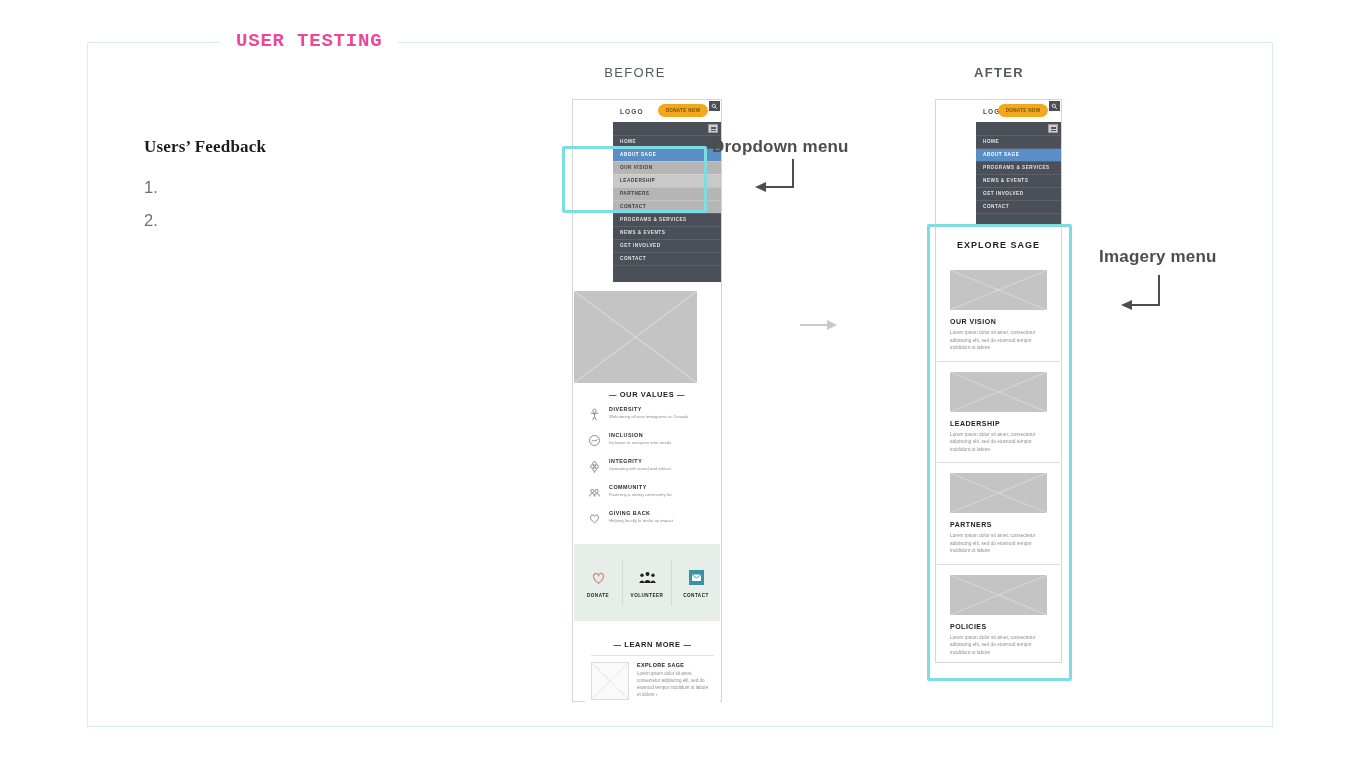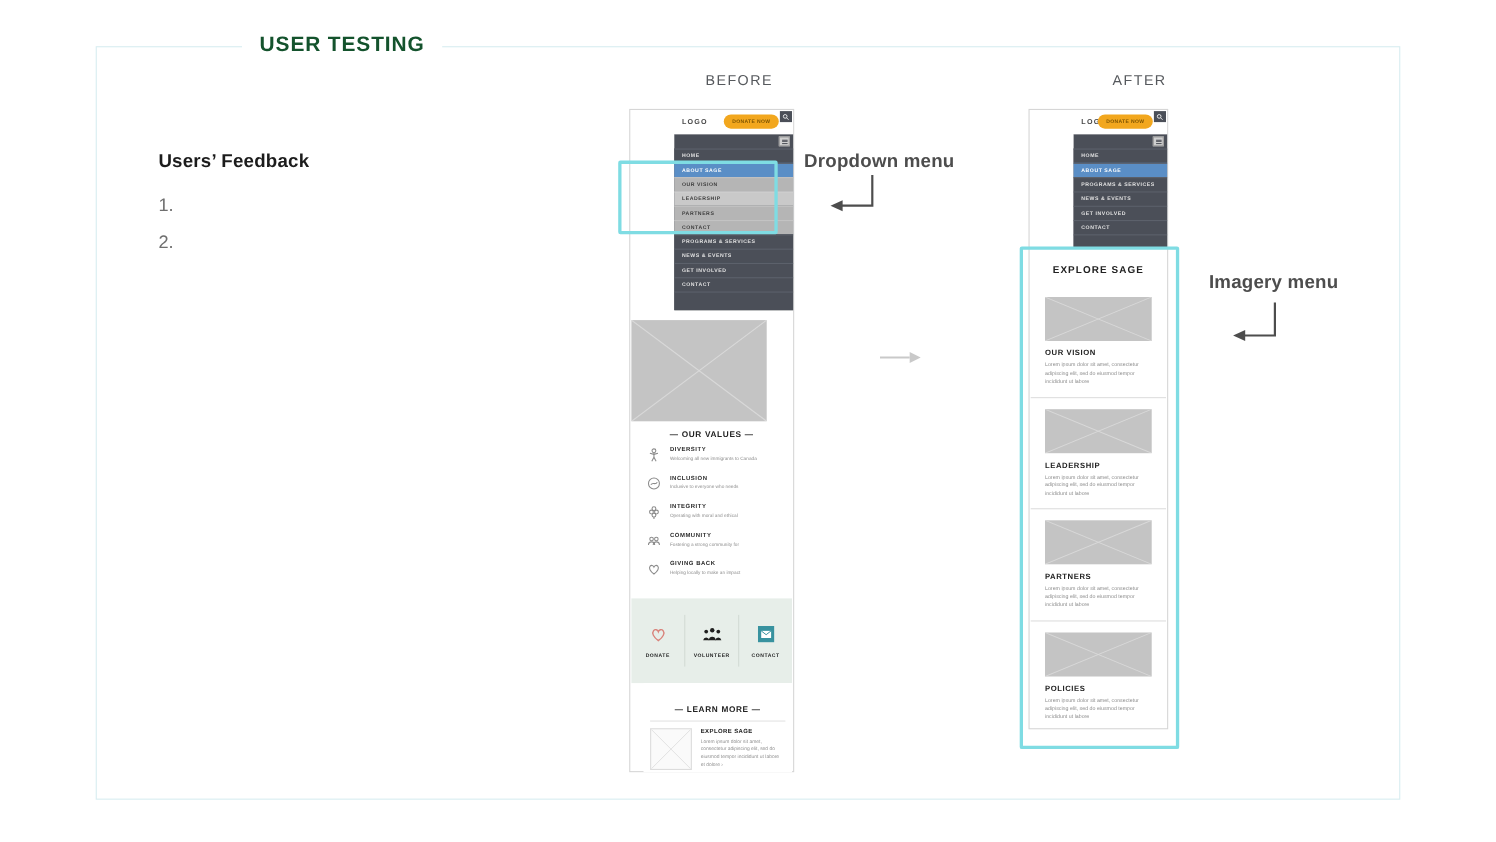--- a/index.html
+++ b/index.html
@@ -1,31 +1,31 @@
 <!DOCTYPE html>
 <html><head>
 <meta charset="utf-8">
 <style>
   * { margin:0; padding:0; box-sizing:border-box; }
   html,body { width:1360px; height:765px; background:#ffffff; font-family:"Liberation Sans", sans-serif; overflow:hidden; }
   #stage { position:relative; width:1360px; height:765px; background:#fff; }
 
   
   .frame { position:absolute; left:87px; top:42px; width:1186px; height:685px; border:1px solid #d8edf1; background:#fff; }
-  .slide-title { position:absolute; left:220px; top:30px; padding:0 16px; background:#fff; font-size:19px; font-weight:bold; letter-spacing:0.8px; color:#14532d; }
+  .slide-title { position:absolute; left:220px; top:30px; padding:0 16px; background:#fff; font-size:19px; font-weight:bold; letter-spacing:0.8px; color:#ec4899;font-family:Liberation Mono, monospace; }
 
   
   .feedback { position:absolute; left:144px; top:137px; width:240px; }
-  .feedback h2 { font-size:17px; font-weight:bold; color:#1c1c1c; letter-spacing:0.2px; margin-bottom:14px; }
+  .feedback h2 { font-size:17px; font-weight:bold; color:#1c1c1c; letter-spacing:0.2px; margin-bottom:14px;font-family:Liberation Serif, serif; }
   .fb-item { display:flex; color:#6f6f6f; font-size:16.5px; line-height:32.5px; }
   .fb-num { width:27px; flex:none; }
   .fb-text { white-space:pre-line; }
 
   
-  .caption { position:absolute; top:65px; font-size:13px; letter-spacing:1.3px; color:#56595d; text-align:center;margin-left:37px; }
+  .caption { position:absolute; top:65px; font-size:13px; letter-spacing:1.3px; color:#56595d; text-align:center; }
 
   
   .phone { position:absolute; background:#fff; border:1px solid #d6d6d6;padding-left:40px; }
   .p-header { position:relative; height:22px; background:#fff; }
   .p-logo { position:absolute; left:7px; top:8px; font-size:6.5px; font-weight:bold; letter-spacing:1.1px; color:#474747; }
   .donate-pill { position:absolute; right:13px; top:4px; width:50px; height:13px; background:#f2a71e; border-radius:7px; color:#7c5300; font-size:4.6px; font-weight:bold; letter-spacing:0.3px; display:flex; align-items:center; justify-content:center; }
   .search-sq { position:absolute; right:1px; top:1px; width:11px; height:10px; background:#4b4f58; display:flex; align-items:center; justify-content:center; }
   .nav { background:#4b4f58; }
   .ham-row { position:relative; height:13px; }
   .ham { position:absolute; right:3px; top:2px; width:10px; height:9px; background:#cfcfcf; border:1px solid #9b9b9b; display:flex; flex-direction:column; justify-content:center; gap:1px; padding:1.5px; }
@@ -97,21 +97,21 @@
         <div class="fb-item">
           <span class="fb-num">1.</span>
         </div>
         <div class="fb-item">
           <span class="fb-num">2.</span>
         </div>
       </div>
   </div>
 
   <div class="caption" style="left:598px;width:74px;">BEFORE</div>
-  <div class="caption" style="left:962px;width:74px;">AFTER</div>
+  <div class="caption" style="left:962px;width:74px;font-weight:bold;">AFTER</div>
 
   <div class="phone" style="left:572px;top:99px;width:150px;height:603px;">
     <div class="p-header">
       <span class="p-logo">LOGO</span>
       <span class="donate-pill">DONATE NOW</span>
       <span class="search-sq">
         <svg width="7" height="7" viewBox="0 0 10 10">
             <circle cx="4" cy="4" r="2.4" fill="none" stroke="#fff" stroke-width="1.1"></circle>
             <line x1="5.9" y1="5.9" x2="8.4" y2="8.4" stroke="#fff" stroke-width="1.1"></line>
           </svg>
@@ -327,21 +327,21 @@
             <div class="card-title">POLICIES</div>
             <div class="card-text">Lorem ipsum dolor sit amet, consectetur adipiscing elit, sed do eiusmod tempor incididunt ut labore</div>
           </div>
         </div>
     </div>
   </div>
 
   <div class="hl" style="left:562px;top:146px;width:145px;height:67px;"></div>
   <div class="hl" style="left:927px;top:224px;width:145px;height:457px;"></div>
 
-  <div class="anno" style="left:731px;top:137px;">Dropdown menu</div>
+  <div class="anno" style="left:712px;top:137px;">Dropdown menu</div>
   <svg class="arrow" style="left:752px;top:158px;" width="46" height="36" viewBox="0 0 46 36">
     <path d="M41 1 V29 H13" fill="none" stroke="#4d4d4d" stroke-width="2"></path>
     <polygon points="14,24 3,29 14,34" fill="#4d4d4d"></polygon>
   </svg>
 
   <div class="anno" style="left:1099px;top:247px;text-align:center;">Imagery menu</div>
   <svg class="arrow" style="left:1118px;top:274px;" width="46" height="38" viewBox="0 0 46 38">
     <path d="M41 1 V31 H13" fill="none" stroke="#4d4d4d" stroke-width="2"></path>
     <polygon points="14,26 3,31 14,36" fill="#4d4d4d"></polygon>
   </svg>

